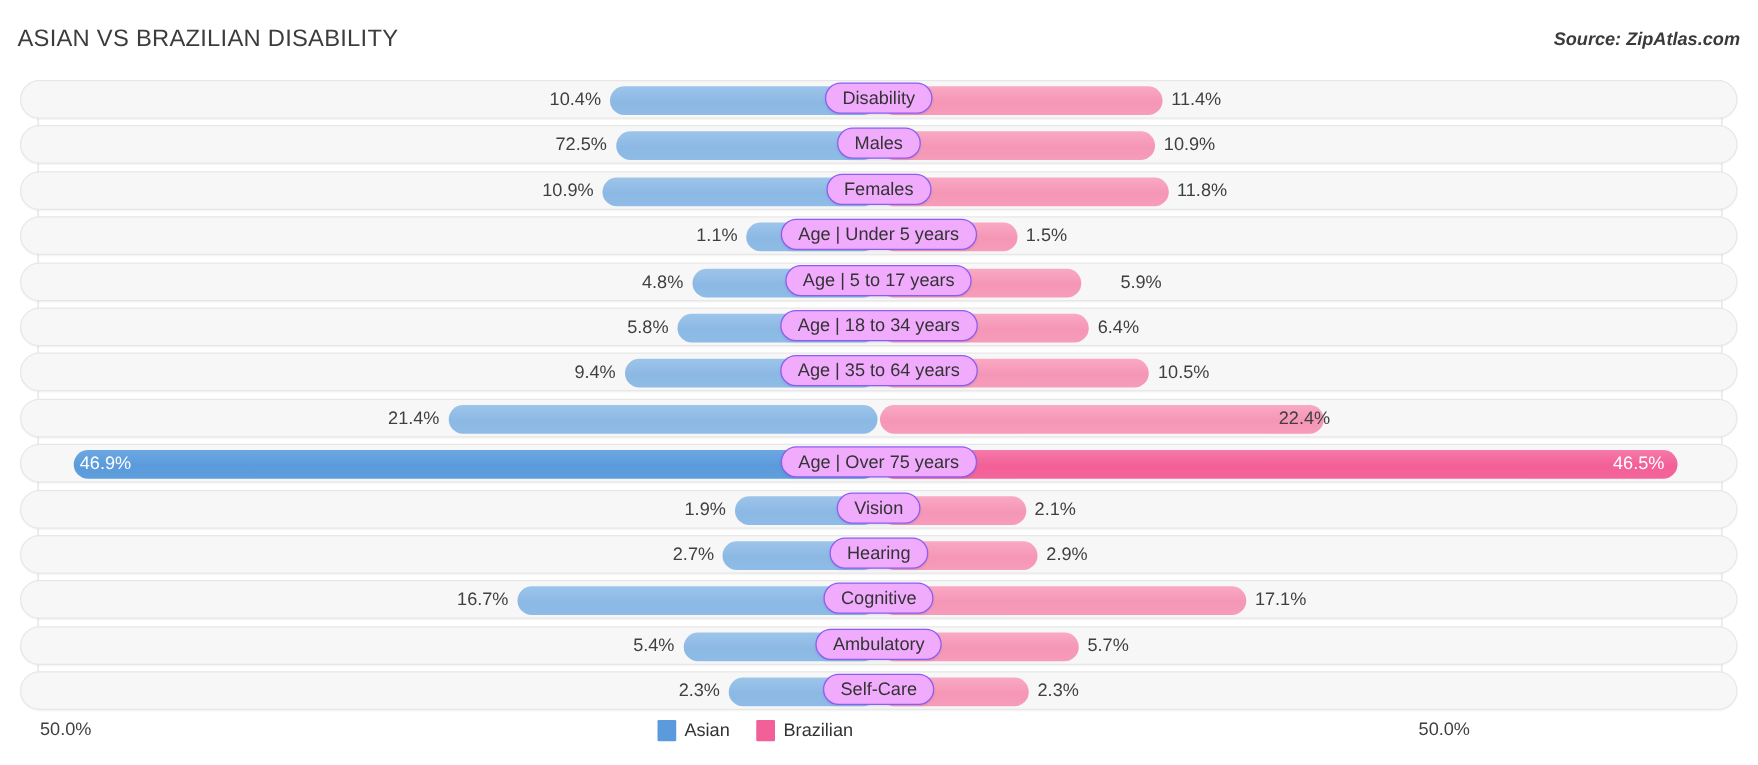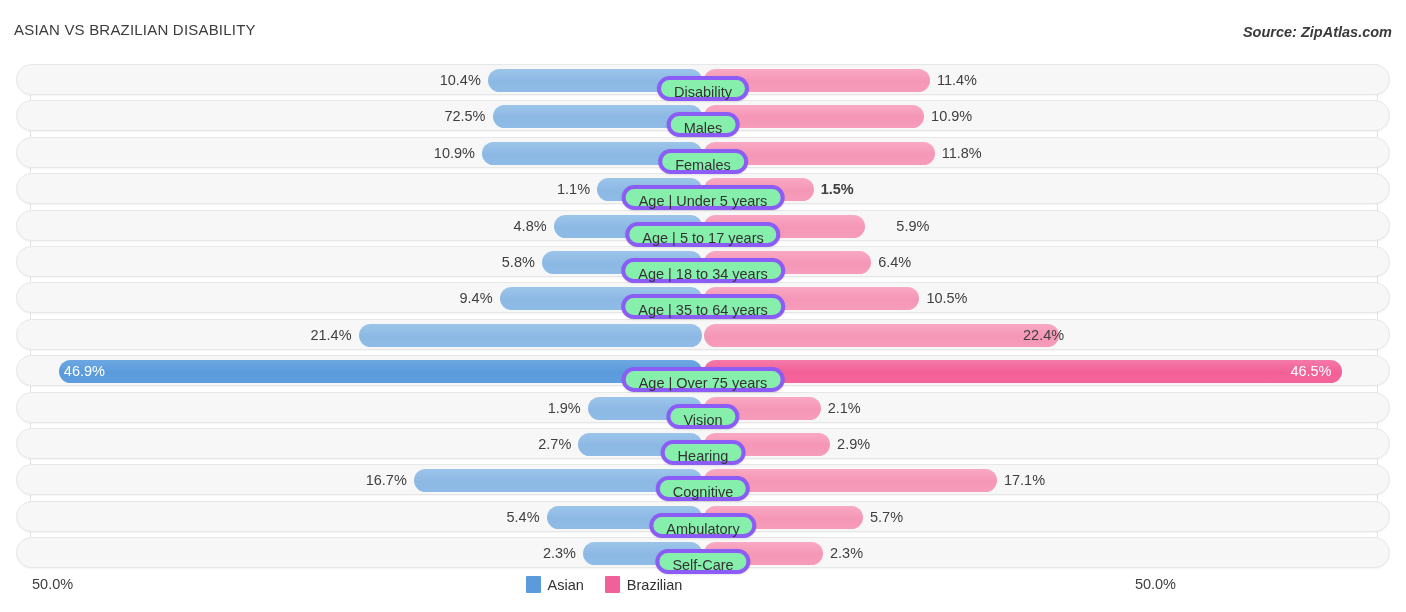--- a/index.html
+++ b/index.html
@@ -7,21 +7,21 @@
     width: 1406px; height: 612px;
     background: #ffffff;
     font-family: "Liberation Sans", sans-serif;
     overflow: hidden;
   }
   #root { position: relative; width: 1406px; height: 612px; }
 
   
   .title {
     position: absolute; left: 14px; top: 21px;
-    font-size: 15px; color: #3c3c3c;
+    font-size: 19px; color: #3c3c3c;
     letter-spacing: .2px; font-weight: 400;
     white-space: nowrap;
   }
   .source {
     position: absolute; right: 14px; top: 24px;
     font-size: 14.5px; color: #3a3a3a;
     font-style: italic; font-weight: bold;
     white-space: nowrap;
   }
 
@@ -64,26 +64,26 @@
   .val {
     position: absolute; top: 0; height: 31px;
     line-height: 31px; font-size: 14.5px;
     color: #3f3f3f; white-space: nowrap;
   }
   .val-left  { text-align: right; }
   .val-right { text-align: left; }
   .val.inside { color: #ffffff; }
 
   .pill {
-    position: absolute; left: 50%; top: 11px;
+    position: absolute; left: 50%; top: 1px;
     transform: translateX(-50%);
     height: 25px; line-height: 25px;
     padding: 0 13px;
-    background: #86efac;
-    border: 4px solid #8b5cf6;
+    background: #f0abfc;
+    border: 1px solid #8b5cf6;
     border-radius: 13px;
     font-size: 14.5px; color: #333333;
     white-space: nowrap; z-index: 5;
     box-shadow: 0 1px 2px rgba(0,0,0,.10);
   }
 
   
   .footer { position: absolute; left: 0; top: 576px; width: 1208px; height: 36px; }
   .axis-label {
     position: absolute; top: 0; font-size: 14.5px; color: #3f3f3f; white-space: nowrap;
@@ -128,21 +128,21 @@
           <div class="bar bar-left c-norm" style="width: 220.075px;"></div>
           <div class="bar bar-right c-norm" style="width: 230.65px;"></div>
           <div class="val val-left" style="right: 914.075px;">10.9%</div>
           <div class="val val-right" style="left: 924.65px;">11.8%</div>
           <div class="pill">Females</div>
         </div>
         <div class="row">
           <div class="bar bar-left c-norm" style="width: 104.925px;"></div>
           <div class="bar bar-right c-norm" style="width: 109.625px;"></div>
           <div class="val val-left" style="right: 798.925px;">1.1%</div>
-          <div class="val val-right" style="left: 803.625px; font-weight: bold;">1.5%</div>
+          <div class="val val-right" style="left: 803.625px;">1.5%</div>
           <div class="pill">Age | Under 5 years</div>
         </div>
         <div class="row">
           <div class="bar bar-left c-norm" style="width: 148.4px;"></div>
           <div class="bar bar-right c-norm" style="width: 161.325px;"></div>
           <div class="val val-left" style="right: 842.4px;">4.8%</div>
           <div class="val val-right" style="left: 855.325px; margin-left: 24px;">5.9%</div>
           <div class="pill">Age | 5 to 17 years</div>
         </div>
         <div class="row">

